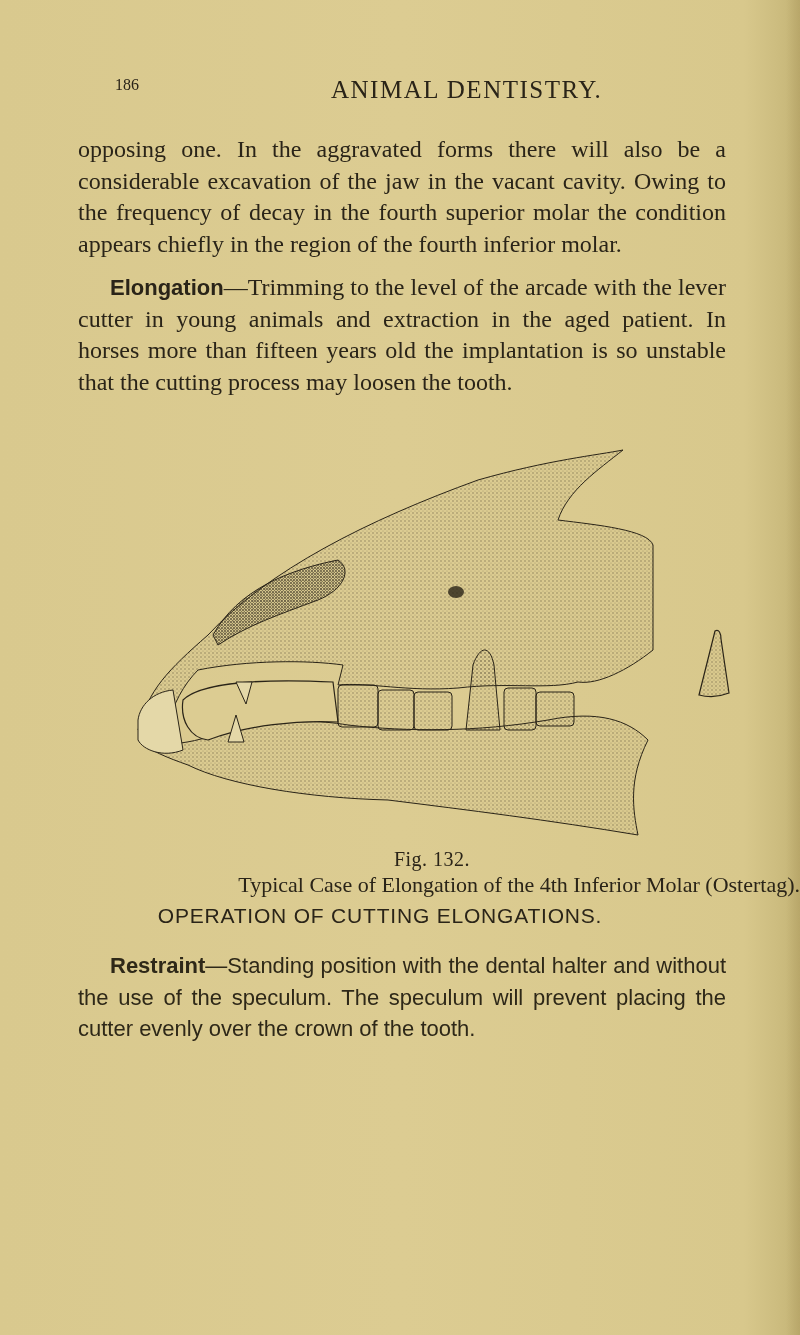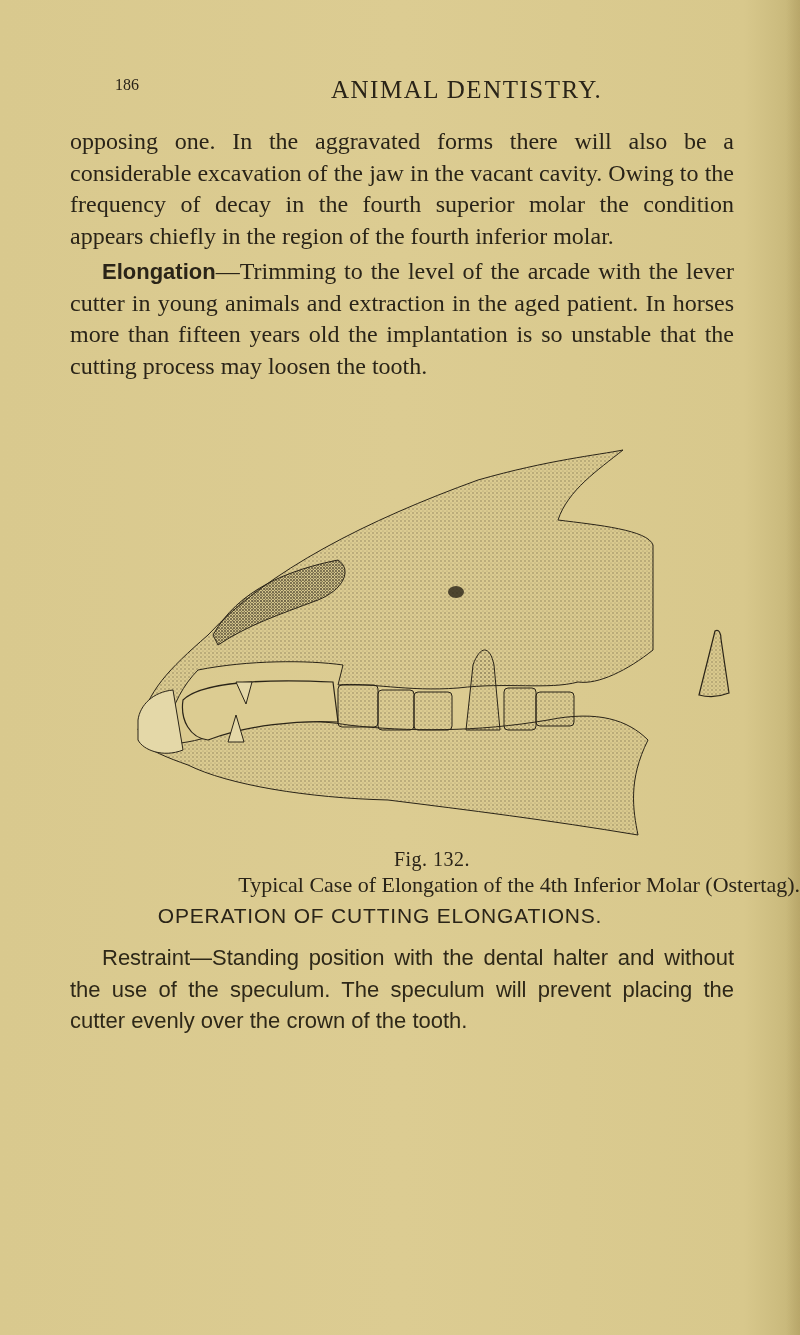--- a/index.html
+++ b/index.html
@@ -16,42 +16,42 @@
   .header {
     position: absolute; top: 76px; left: 115px; right: 60px; height: 30px;
   }
   .page-number { position: absolute; left: 0; top: 0; font-size: 16px; text-align: right; }
   .running-head { position: absolute; left: 216px; top: 0; font-size: 25px; letter-spacing: 1.5px; }
   .body-text {
     position: absolute; left: 66px; width: 672px;
     font-size: 24px; line-height: 31.5px; text-align: justify; text-align-last: left;
   }
   .p1 { top: 122px; }
-  .para { margin: 4px; }
+  .para { margin: 12px; }
   .indent { text-indent: 32px; }
   .runhead-bold { font-family: "Liberation Sans", "DejaVu Sans", sans-serif; font-weight: bold; font-size: 22px; }
   .figure {
     position: absolute; left: 128px; top: 420px; width: 560px; height: 420px;
   }
   .figure svg { width: 100%; height: 100%; }
   .isolated-tooth { position: absolute; left: 695px; top: 625px; width: 40px; height: 80px; }
   .fig-label {
     position: absolute; top: 848px; left: 0; width: 800px; text-align: center;
     font-size: 20px; letter-spacing: 0.5px; padding-left: 32px;
   }
   .fig-caption {
     position: absolute; top: 872px; left: 0; width: 800px; text-align: right;
     font-size: 22px;
   }
   .section-heading {
     position: absolute; top: 904px; left: 0; width: 760px; text-align: center;
     font-family: "Liberation Sans", "DejaVu Sans", sans-serif; font-size: 21px; letter-spacing: 0.8px;
   }
   .p2 { top: 938px; font-family: "Liberation Sans", "DejaVu Sans", sans-serif; font-size: 22px; line-height: 31.5px; color: #2e2818; }
-  .p2 .lead { font-weight: normal; }
+  .p2 .lead { font-weight: bold; }
 </style>
 </head>
 <body>
 
 <div class="page-edge"></div>
 
 <div class="header">
   <span class="page-number">186</span>
   <span class="running-head">ANIMAL DENTISTRY.</span>
 </div>

